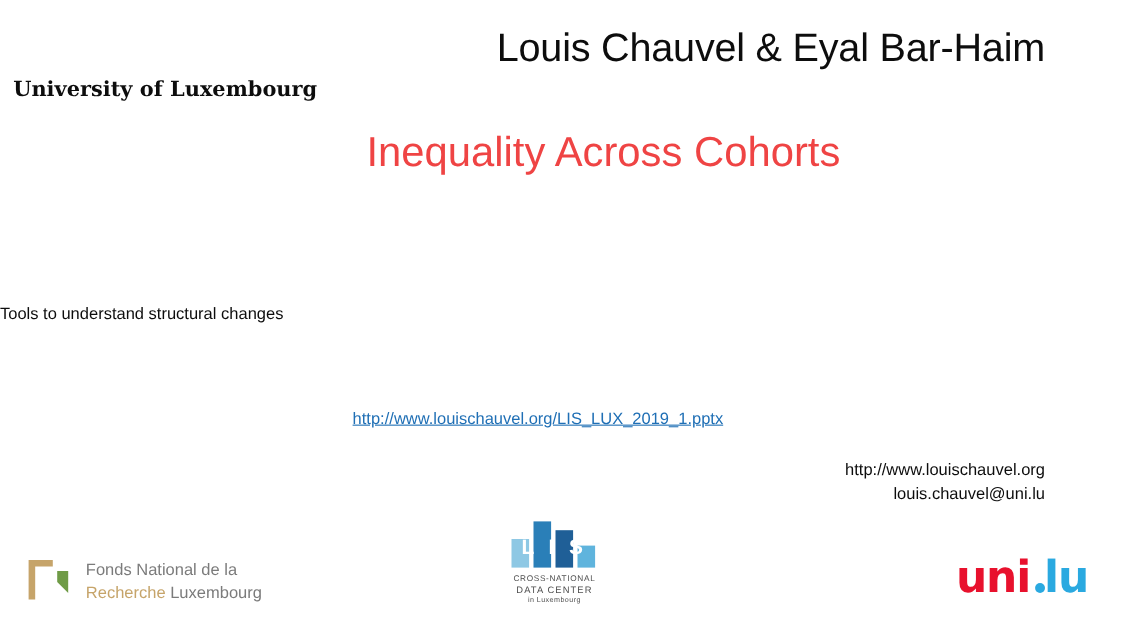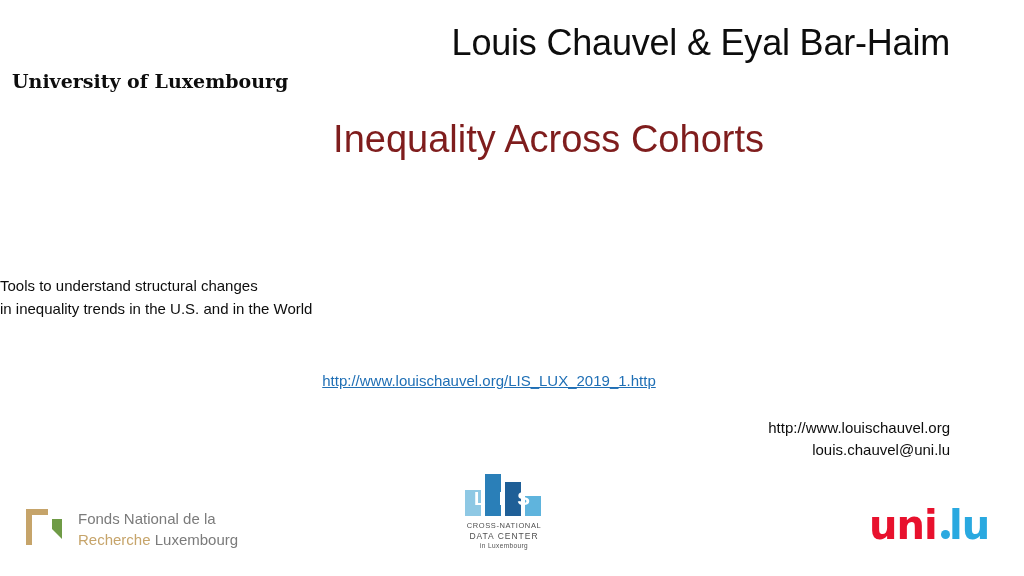--- a/index.html
+++ b/index.html
@@ -47,21 +47,21 @@
     white-space: nowrap;
     margin-left: 12px;
   }
   .main-title {
     position: absolute;
     left: 0;
     top: 118px;
     width: 764px;
     text-align: right;
     font-size: 38px;
-    color: #7f1d1d;
+    color: #ef4444;
     white-space: nowrap;
   }
 
   
   .subtitle {
     position: absolute;
     left: 0;
     top: 274px;
     width: 955px;
     font-size: 15px;
@@ -207,25 +207,24 @@
 <body>
 
 <div class="slide">
 
   <div class="authors">Louis Chauvel &amp; Eyal Bar-Haim</div>
   <div class="affiliation">University of Luxembourg</div>
   <div class="main-title">Inequality Across Cohorts</div>
 
   <div class="subtitle">
     <div>Tools to understand structural changes</div>
-    <div>in inequality trends in the U.S. and in the World</div>
   </div>
 
   <div class="deck-link">
-    <a href="#">http://www.louischauvel.org/LIS_LUX_2019_1.http</a>
+    <a href="#">http://www.louischauvel.org/LIS_LUX_2019_1.pptx</a>
   </div>
 
   <div class="contact">
     <div>http://www.louischauvel.org</div>
     <div>louis.chauvel@uni.lu</div>
   </div>
 
   <div class="fnr-logo">
     <svg class="fnr-mark" viewBox="0 0 44 44">
       <path d="M4 4 H26 V10 H10 V40 H4 Z" fill="#c6a46a"></path>

